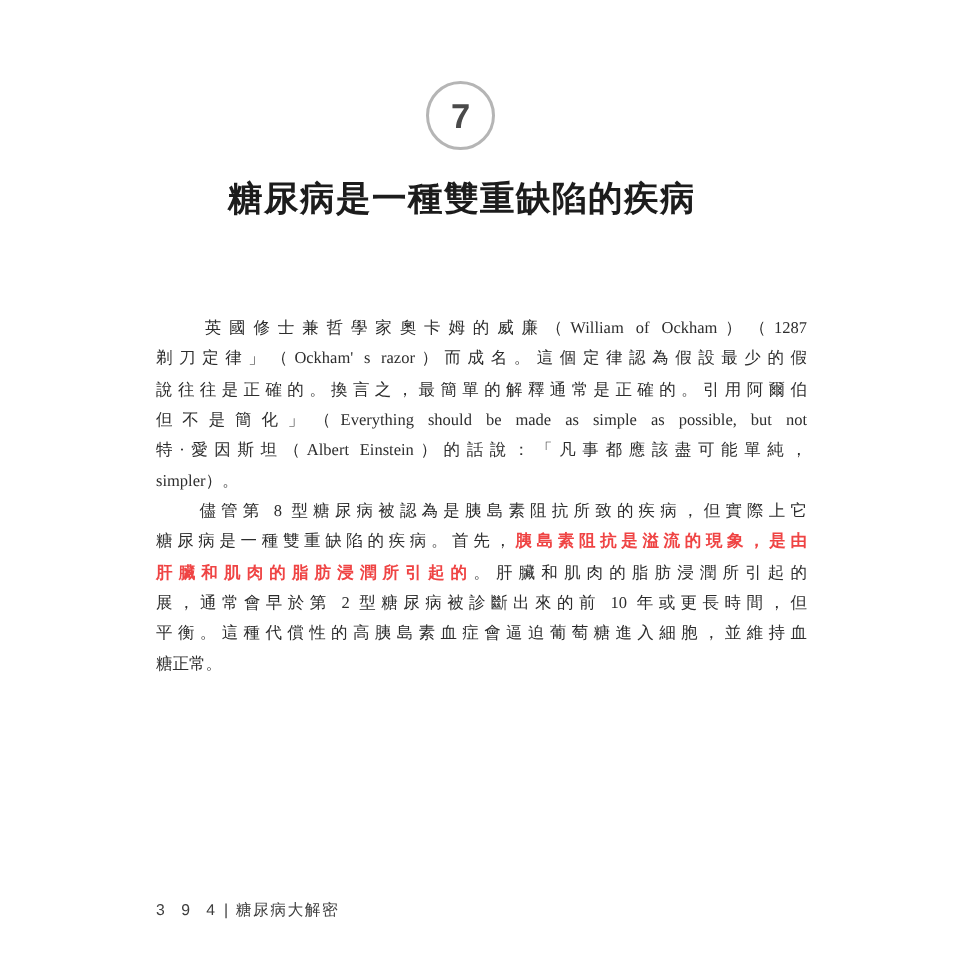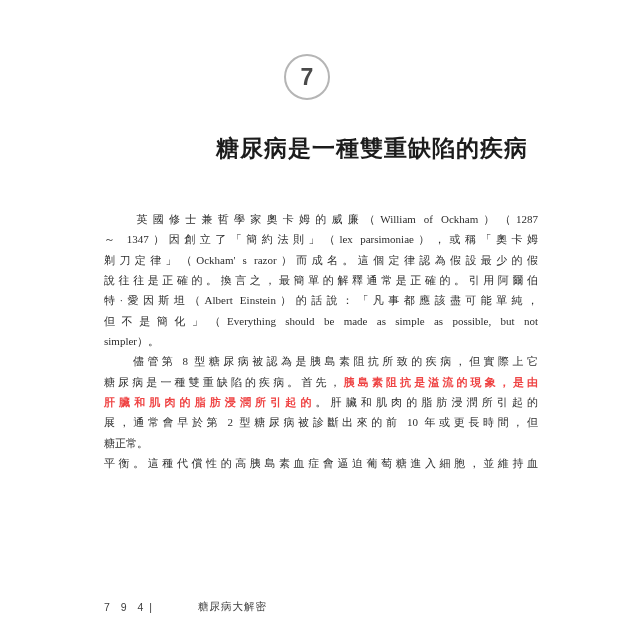--- a/index.html
+++ b/index.html
@@ -80,49 +80,47 @@
   }
   .footer .page-number {
     letter-spacing: 4px;
   }
   .footer .divider {
     margin: 0 5px 0 2px;
     color: #3d3d3d;
   }
   .footer .book-title {
     letter-spacing: 1px;
-    margin-left: 41px;
   }
 </style>
 </head>
 <body>
 
 <div class="page">
 
   <div class="chapter-badge">
     <span>7</span>
   </div>
 
-  <h1 class="chapter-title" style="margin:16px;text-align:right;">糖尿病是一種雙重缺陷的疾病</h1>
+  <h1 class="chapter-title" style="margin:0;">糖尿病是一種雙重缺陷的疾病</h1>
 
   <div class="body-text">
       <div class="body-line"><span>　　英國修士兼哲學家奧卡姆的威廉（William of Ockham）（1287</span></div>
-      <div class="body-line"><span>～ 1347）因創立了「簡約法則」（lex parsimoniae），或稱「奧卡姆</span></div>
       <div class="body-line"><span>剃刀定律」（Ockham' s razor）而成名。這個定律認為假設最少的假</span></div>
       <div class="body-line"><span>說往往是正確的。換言之，最簡單的解釋通常是正確的。引用阿爾伯</span></div>
+      <div class="body-line"><span>但不是簡化」（Everything should be made as simple as possible, but not</span></div>
       <div class="body-line"><span>特·愛因斯坦（Albert Einstein）的話說：「凡事都應該盡可能單純，</span></div>
-      <div class="body-line"><span>但不是簡化」（Everything should be made as simple as possible, but not</span></div>
       <div class="body-line para-last"><span>simpler）。</span></div>
       <div class="body-line"><span>　　儘管第 8 型糖尿病被認為是胰島素阻抗所致的疾病，但實際上它</span></div>
       <div class="body-line"><span>糖尿病是一種雙重缺陷的疾病。首先，</span><span class="bold">胰島素阻抗是溢流的現象，是由</span></div>
       <div class="body-line"><span class="bold">肝臟和肌肉的脂肪浸潤所引起的</span><span>。肝臟和肌肉的脂肪浸潤所引起的</span></div>
       <div class="body-line"><span>展，通常會早於第 2 型糖尿病被診斷出來的前 10 年或更長時間，但</span></div>
+      <div class="body-line"><span>平衡。這種代償性的高胰島素血症會逼迫葡萄糖進入細胞，並維持血</span></div>
       <div class="body-line para-last"><span>糖正常。</span></div>
-      <div class="body-line"><span>平衡。這種代償性的高胰島素血症會逼迫葡萄糖進入細胞，並維持血</span></div>
     </div>
 
   <div class="footer">
-    <span class="page-number">7 9 4</span>
+    <span class="page-number">3 9 4</span>
     <span class="divider">|</span>
     <span class="book-title">糖尿病大解密</span>
   </div>
 
 </div>
 
 </body></html>

